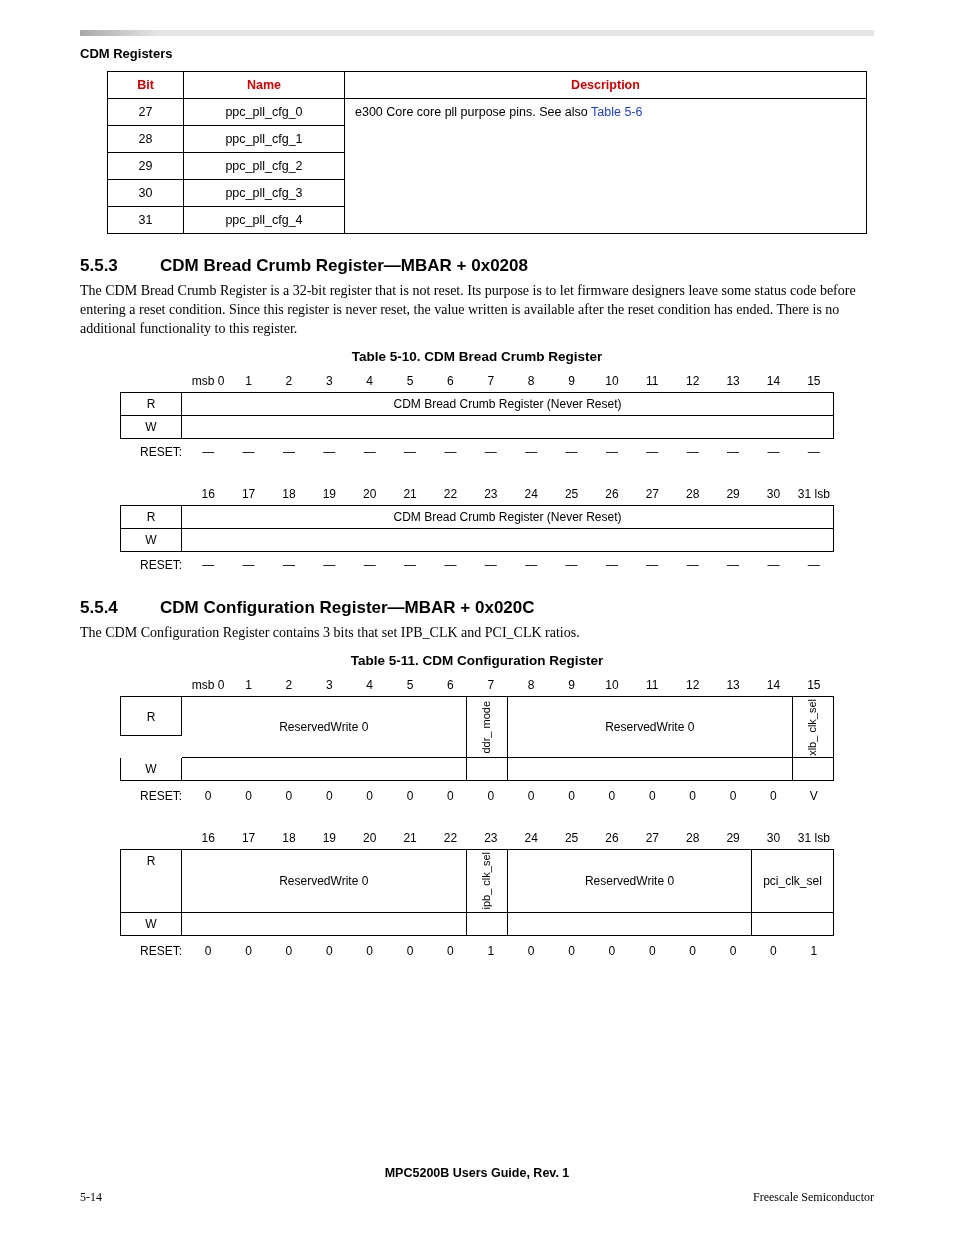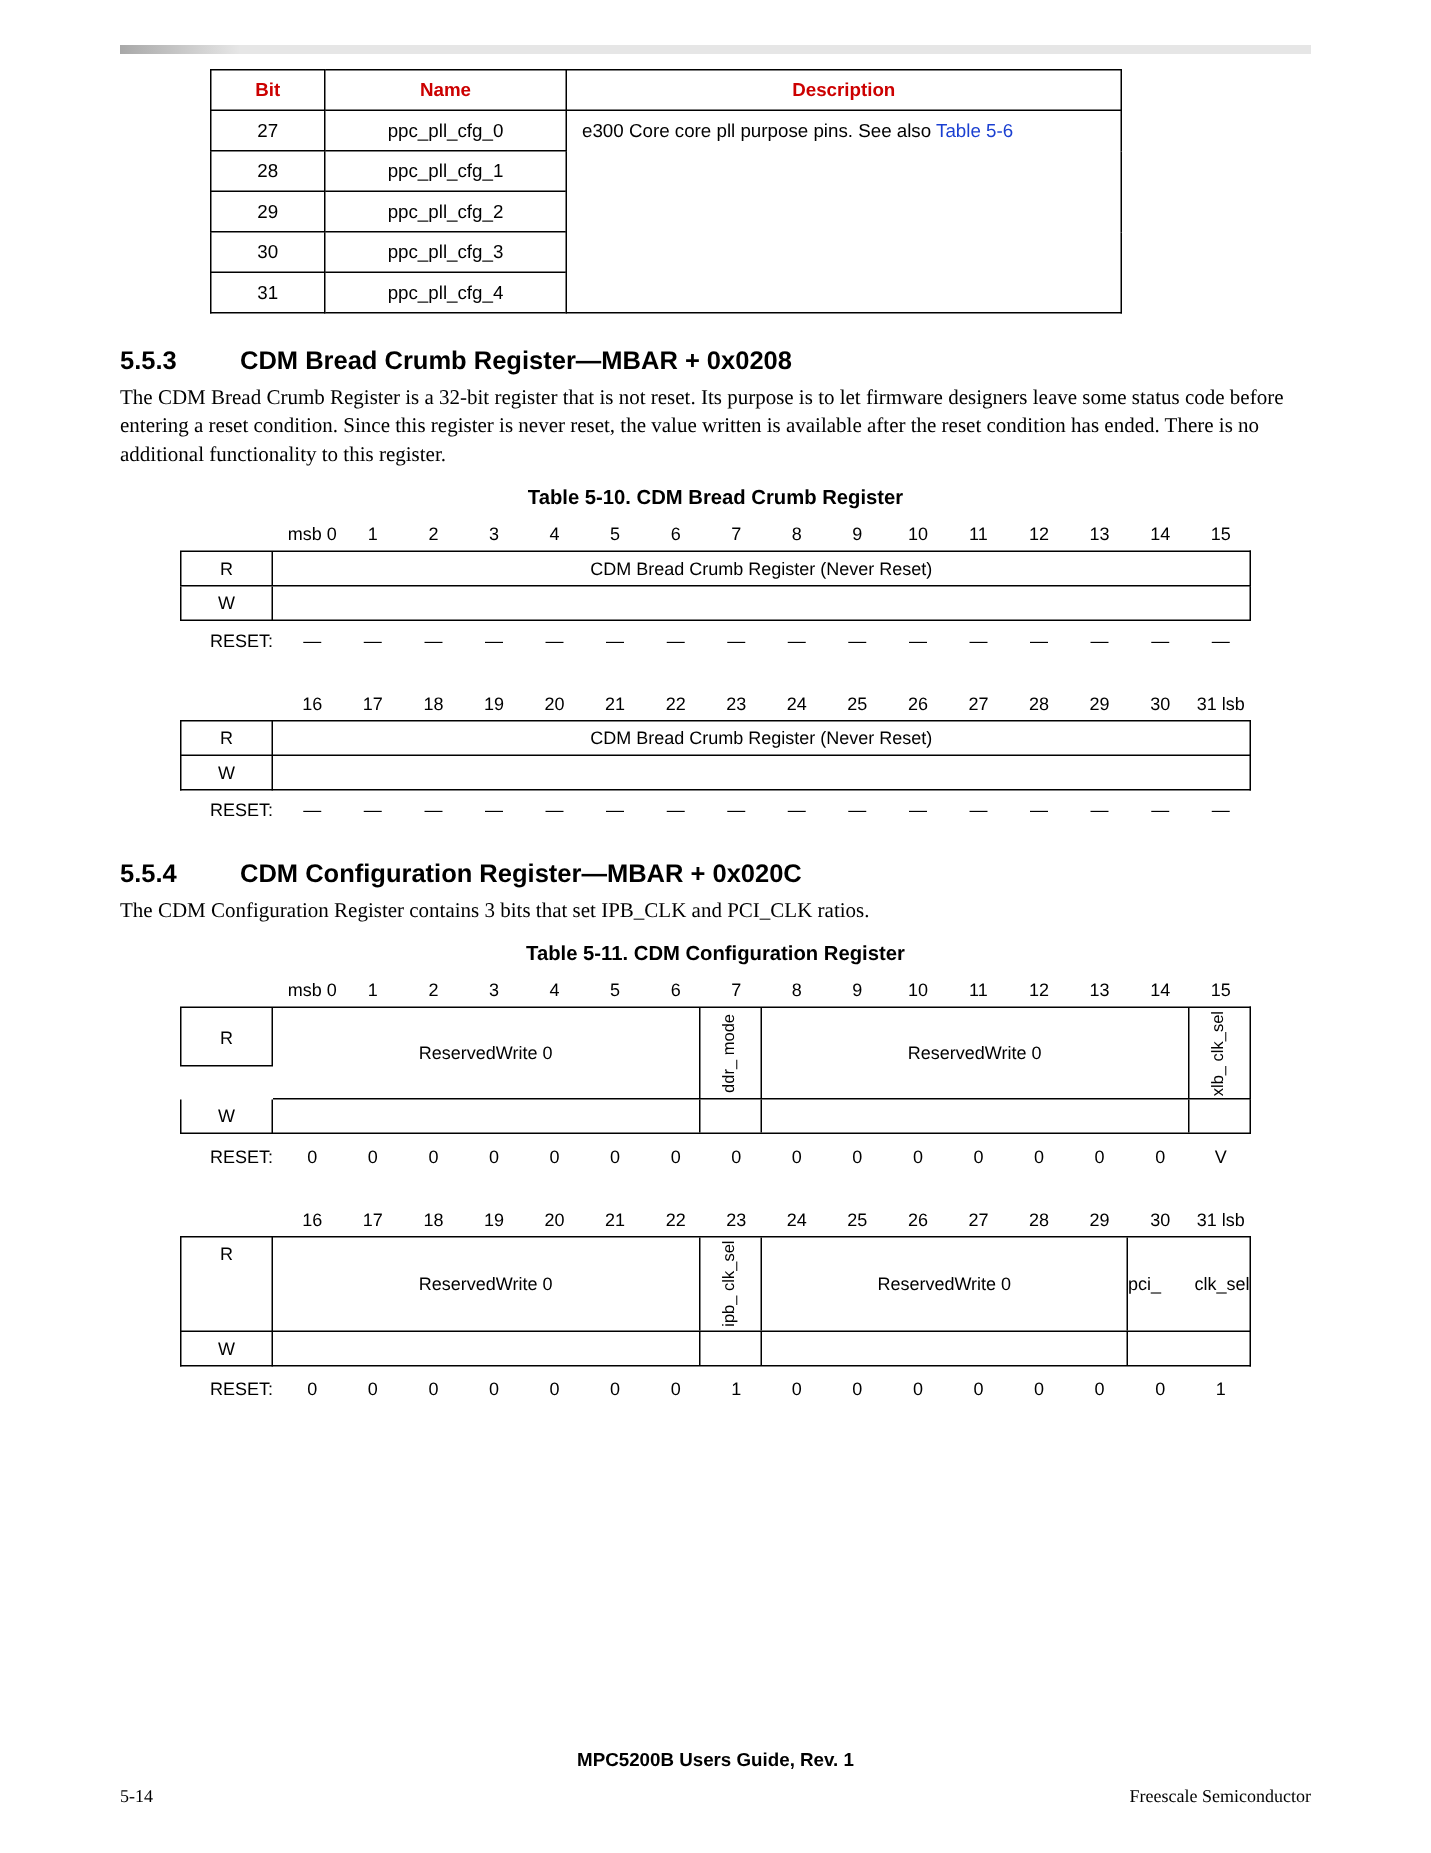--- a/index.html
+++ b/index.html
@@ -146,22 +146,23 @@
     justify-content: space-between;
     font-family: "Times New Roman", Times, serif;
     font-size: 12px;
   }
 </style>
 </head>
 <body>
 
 <div class="page">
   <div class="topbar"></div>
-
-  <table class="bit-table" style="width:608px; margin-left:60px;">
+  <div class="section-title">CDM Registers</div>
+
+  <table class="bit-table" style="width:760px; margin-left:27px;">
     <tbody>
         <tr>
       <th style="width:55px;">Bit</th>
       <th style="width:140px;">Name</th>
       <th>Description</th>
     </tr>
     <tr>
       <td>27</td>
       <td>ppc_pll_cfg_0</td>
       <td rowspan="5" style="text-align:left; vertical-align:top;">
@@ -426,21 +427,21 @@
           <span>Write 0</span>
         </div>
         <div class="segcell" style="flex:1;">
             <span class="vtxt">ipb_
 clk_sel</span>
           </div>
         <div class="segcell" style="flex:6; border-bottom:none;">
           <span>Reserved</span>
           <span>Write 0</span>
         </div>
-        <div class="segcell" style="flex:2;justify-content:space-between;">
+        <div class="segcell" style="flex:2;">
           <span>pci_</span>
           <span>clk_sel</span>
         </div>
       </div>
     </div>
 
     <div class="boxrow">
       <div class="boxlabel">W</div>
       <div class="boxcontent">
         <div class="segcell" style="flex:7;">&nbsp;</div>

